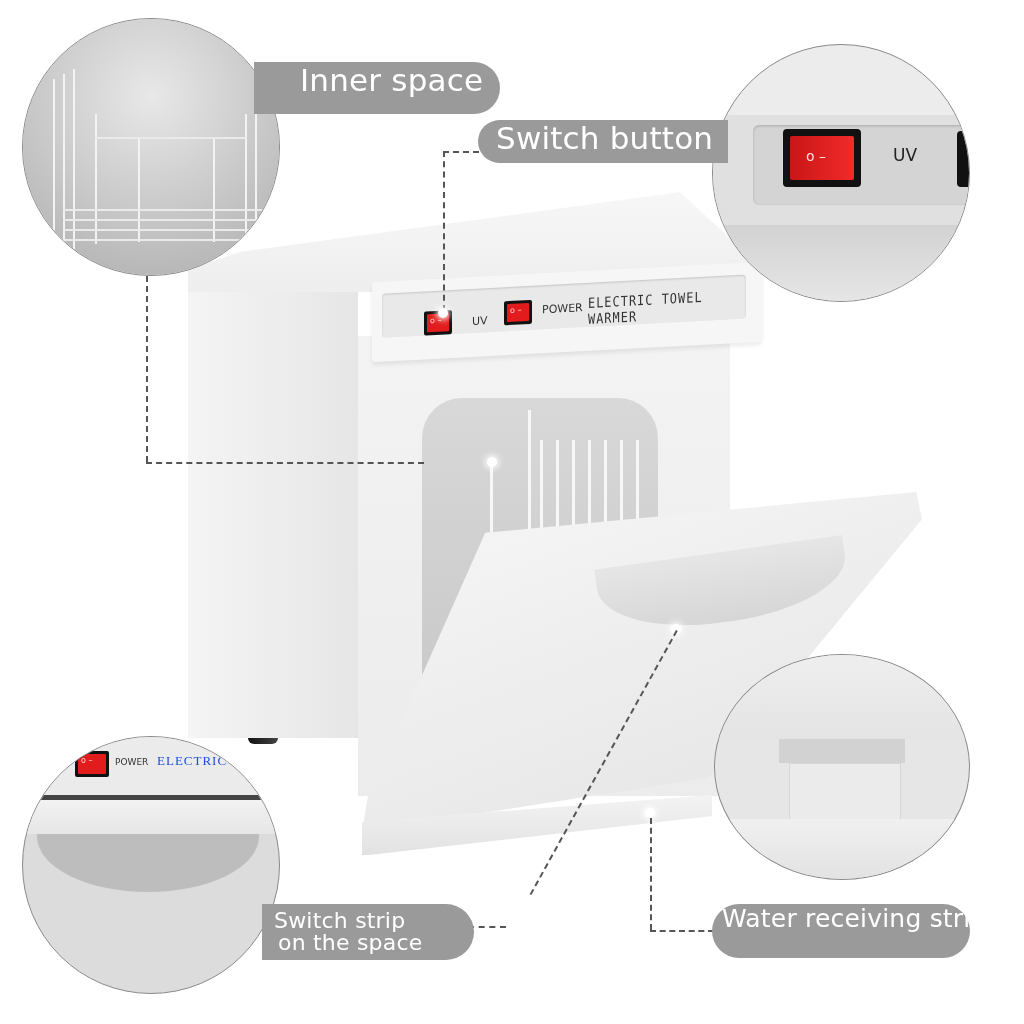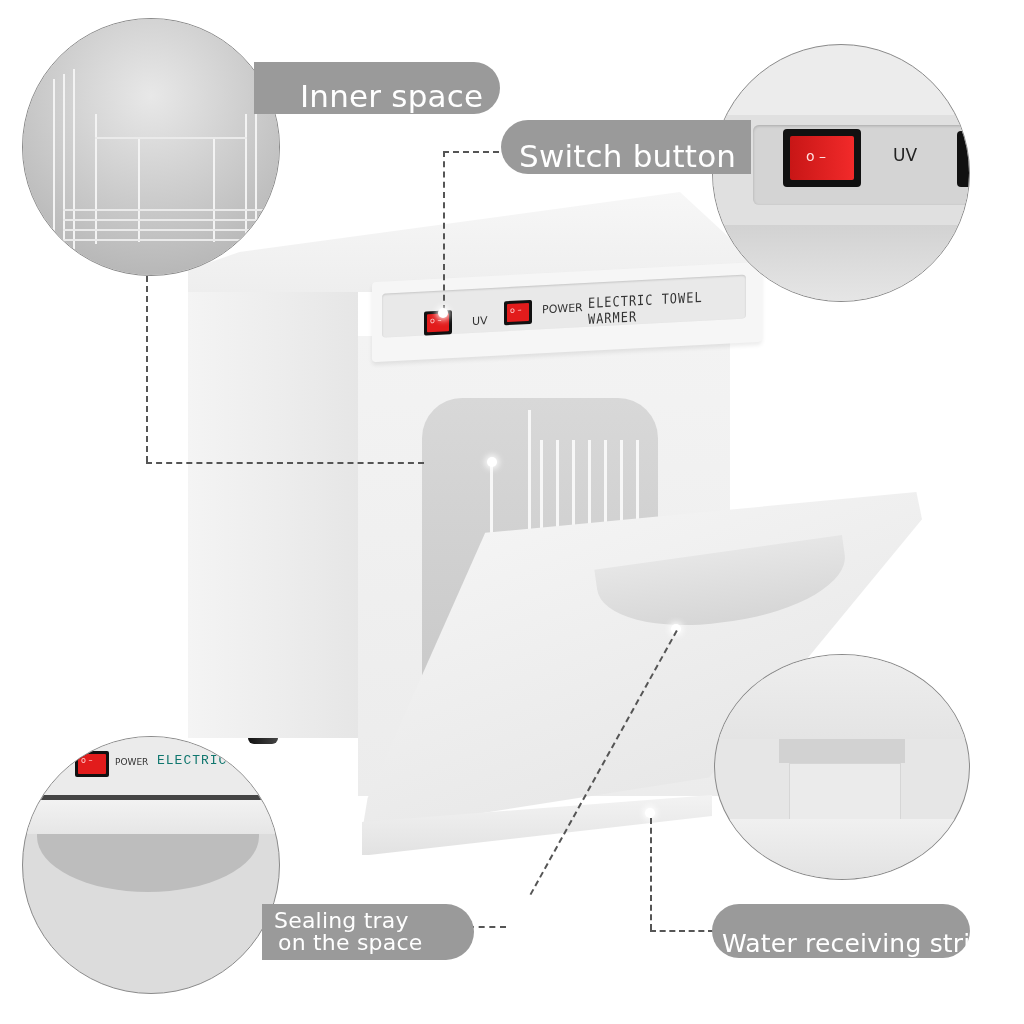--- a/index.html
+++ b/index.html
@@ -6,21 +6,21 @@
     body {
       width:1024px; height:1024px; position:relative; overflow:hidden;
       background:#ffffff;
       font-family:"DejaVu Sans", "Liberation Sans", sans-serif;
     }
     .abs { position:absolute; }
 
     
     .pill {
       position:absolute; background:#9a9a9a; color:#ffffff;
-      border-radius:0 30px 30px 0; display:flex; align-items:flex-end;
+      border-radius:0 30px 30px 0; display:flex; align-items:flex-start;
       font-weight:400; letter-spacing:0.2px; white-space:nowrap;
     }
     .pill.round { border-radius:30px; }
     .pill span { display:block; }
 
     
     .dash-h { position:absolute; height:0; border-top:2px dashed #555; }
     .dash-v { position:absolute; width:0; border-left:2px dashed #555; }
     .dot {
       position:absolute; width:10px; height:10px; border-radius:50%;
@@ -183,21 +183,21 @@
   <div class="abs" style="left:244px;top:86px;width:14px;height:56px;background:#111;border-radius:4px 0 0 4px;"></div>
   <div class="abs" style="left:0;top:180px;width:100%;height:78px;background:linear-gradient(180deg,#d2d2d2,#e6e6e6);"></div>
 </div>
 
 <div class="circle" style="left:22px;top:736px;width:258px;height:258px;background:#dcdcdc;">
   <div class="abs" style="left:0;top:0;width:100%;height:58px;background:#ebebeb;"></div>
   <div class="rocker" style="left:52px;top:14px;width:34px;height:26px;">
       <i></i>
     </div>
   <span class="abs" style="left:92px;top:20px;font-size:9px;color:#333;">POWER</span>
-  <span class="abs" style="left:134px;top:16px;font-size:13px;color:#0f766e;letter-spacing:1px;font-family:Liberation Mono, monospace;">ELECTRIC TOV</span>
+  <span class="abs" style="left:134px;top:16px;font-size:13px;color:#1d4ed8;letter-spacing:1px;font-family:Liberation Serif, serif;">ELECTRIC TOV</span>
   <div class="abs" style="left:0;top:58px;width:100%;height:5px;background:#444;"></div>
   <div class="abs" style="left:0;top:63px;width:100%;height:34px;background:linear-gradient(180deg,#f2f2f2,#e6e6e6);"></div>
   <div class="abs" style="left:14px;top:97px;width:222px;height:58px;background:#bdbdbd;border-radius:0 0 120px 120px / 0 0 60px 60px;"></div>
 </div>
 
 <div class="circle" style="left:714px;top:654px;width:256px;height:226px;background:#e6e6e6;border-radius:50%;">
   <div class="abs" style="left:0;top:0;width:100%;height:84px;background:linear-gradient(180deg,#eeeeee,#e4e4e4);"></div>
   <div class="abs" style="left:64px;top:84px;width:126px;height:24px;background:#d2d2d2;"></div>
   <div class="abs" style="left:74px;top:108px;width:110px;height:56px;background:#ebebeb;border:1px solid #d6d6d6;"></div>
   <div class="abs" style="left:0;top:164px;width:100%;height:62px;background:linear-gradient(180deg,#f0f0f0,#e2e2e2);"></div>
@@ -216,24 +216,24 @@
 <div class="dash-h" style="left:468px;top:926px;width:38px;"></div>
 
 <div class="dot" style="left:645px;top:808px;"></div>
 <div class="dash-v" style="left:650px;top:818px;height:112px;"></div>
 <div class="dash-h" style="left:650px;top:930px;width:64px;"></div>
 
 <div class="pill" style="left:254px;top:62px;width:246px;height:52px;padding-left:46px;box-sizing:border-box;font-size:31px;">
   <span>Inner space</span>
 </div>
 
-<div class="pill round" style="left:501px;top:120px;width:250px;height:54px;padding-left:18px;box-sizing:border-box;font-size:31px;border-radius:30px 0 0 30px;">
+<div class="pill round" style="left:478px;top:120px;width:250px;height:43px;padding-left:18px;box-sizing:border-box;font-size:31px;border-radius:30px 0 0 30px;">
   <span>Switch button</span>
 </div>
 
 <div class="pill" style="left:262px;top:904px;width:212px;height:56px;padding-left:12px;box-sizing:border-box;font-size:22px;line-height:22px;flex-direction:column;align-items:flex-start;justify-content:center;">
-  <span>Sealing tray</span>
+  <span>Switch strip</span>
   <span style="padding-left:4px;">on the space</span>
 </div>
 
 <div class="pill round" style="left:712px;top:904px;width:258px;height:54px;padding-left:10px;box-sizing:border-box;font-size:25px;">
   <span>Water receiving strip</span>
 </div>
 
 </body></html>

